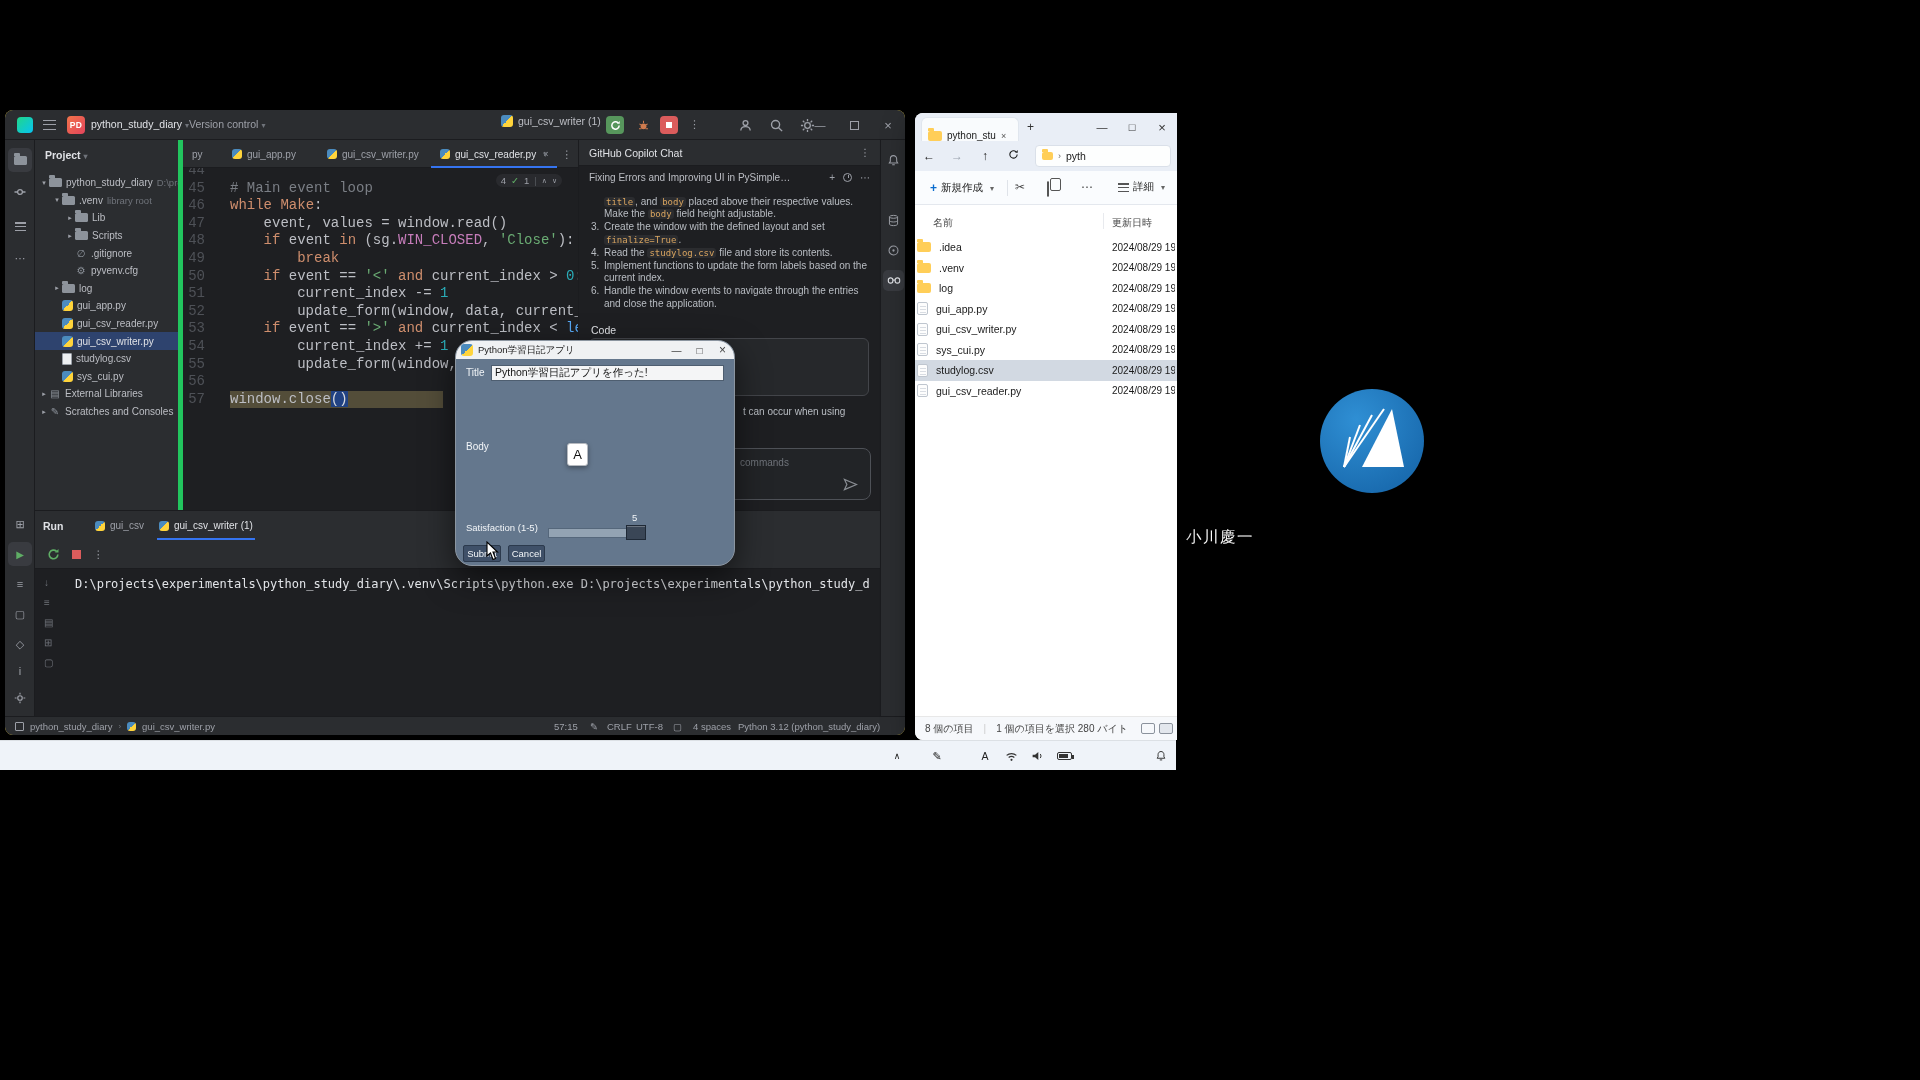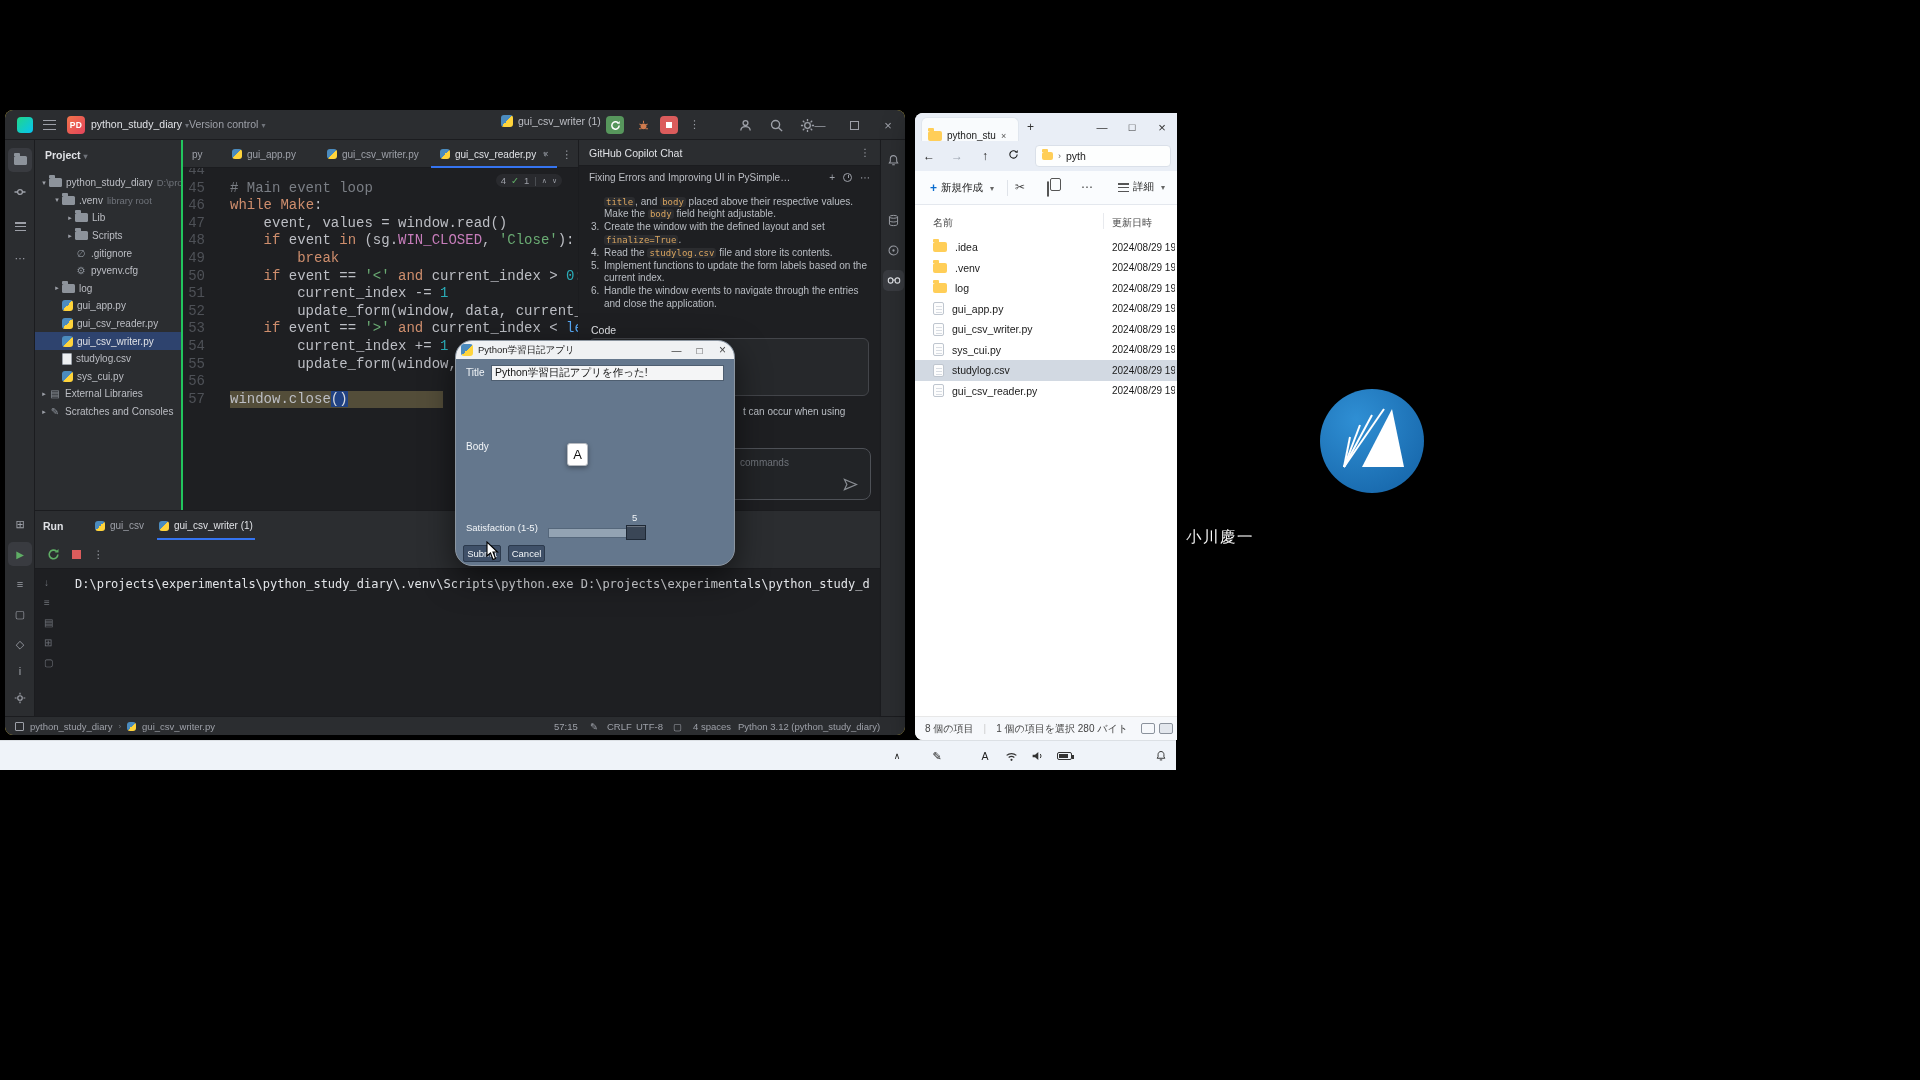--- a/index.html
+++ b/index.html
@@ -37,21 +37,21 @@
   
   .lstrip{position:absolute;left:0;top:30px;width:30px;height:576px;background:#2b2d30;border-right:1px solid #1b1c1f}
   .stripic{position:absolute;left:3px;width:24px;height:24px;border-radius:5px;display:flex;align-items:center;
     justify-content:center;color:#9da0a8;font-size:11px}
   .stripic.act{background:#393b40}
   .folder-gray{display:inline-block;width:13px;height:9px;background:#8d939b;border-radius:1.5px;position:relative}
   .folder-gray::before{content:"";position:absolute;top:-3px;left:0;width:6px;height:3px;background:#8d939b;border-radius:1px 1px 0 0}
   .bars3{display:inline-block;width:11px;height:9px;
     background:repeating-linear-gradient(#9da0a8 0 1.5px,transparent 1.5px 3.8px)}
   
-  .proj{position:absolute;left:30px;top:30px;width:148px;height:370px;background:#2b2d30;border-right:2px solid #22c55e;overflow:hidden}
+  .proj{position:absolute;left:30px;top:30px;width:148px;height:370px;background:#2b2d30;border-right:5px solid #22c55e;overflow:hidden}
   .proj-h{position:absolute;left:10px;top:9px;color:#dfe1e5;font-weight:bold;font-size:10.5px}
   .tree{position:absolute;left:0;top:34px;width:148px}
   .tree-row{height:17.6px;display:flex;align-items:center;white-space:nowrap;font-size:10px;color:#bcbec4;overflow:hidden}
   .tree-row.sel{background:#2e436e;color:#dfe1e5}
   .tree-chev{width:10px;color:#9da0a8;font-size:7px;text-align:center;flex:none}
   .tree-label{margin-left:4px}
   .tree-suffix{margin-left:4px;color:#6f737a;font-size:9.5px}
   .fic{flex:none;display:inline-block}
   .fic-folder{width:13px;height:9px;background:#8d939b;border-radius:1.5px;position:relative}
   .fic-folder::before{content:"";position:absolute;top:-3px;left:0;width:6px;height:3px;background:#8d939b;border-radius:1px 1px 0 0}
@@ -173,21 +173,21 @@
   .cmd-sep{position:absolute;left:92px;top:9px;width:1px;height:16px;background:#dfe3e9}
   .cmd-ic{position:absolute;top:9px;color:#444;font-size:12px}
   .copy-ic{width:9px;height:11px;border:1.3px solid #555;border-radius:2px;position:relative}
   .copy-ic::before{content:"";position:absolute;left:2px;top:-4px;width:9px;height:11px;border:1.3px solid #555;border-radius:2px;background:#fafcfe}
   .details-g{position:absolute;right:12px;top:9px;display:flex;align-items:center;gap:4px;color:#222}
   .exp-cols{position:absolute;left:0;top:96px;width:100%;height:26px;color:#454545;font-size:10px}
   .exp-cols .c1{position:absolute;left:18px;top:7px}
   .exp-cols .c2{position:absolute;left:197px;top:7px}
   .exp-cols::after{content:"";position:absolute;left:188px;top:4px;width:1px;height:16px;background:#e8eaee}
   .exp-rows{position:absolute;left:0;top:124px;width:100%}
-  .exp-row{position:relative;height:20.5px;display:flex;align-items:center;padding-left:18px;gap:8px;white-space:nowrap}
+  .exp-row{position:relative;height:20.5px;display:flex;align-items:center;padding-left:2px;gap:8px;white-space:nowrap}
   .exp-row.sel{background:#d2d9e2}
   .exp-row .nm{font-size:10.5px}
   .exp-row .dt{position:absolute;left:197px;width:63px;overflow:hidden;font-size:10px}
   .page-ic{display:inline-block;width:11px;height:13px;background:#fdfdfd;border:1px solid #bfc6cf;border-radius:2px;flex:none;
     background-image:repeating-linear-gradient(#d9dde3 0 1px,transparent 1px 3px);background-position:0 3px;background-size:70% 9px;background-repeat:no-repeat;background-position-x:2px}
   .exp-status{position:absolute;left:0;top:603px;width:100%;height:24px;background:#f6f8fb;border-top:1px solid #e8e8e8;
     display:flex;align-items:center;gap:10px;padding-left:10px;color:#444;font-size:10px}
   .exp-status .vic{position:absolute;width:14px;height:11px;border:1px solid #8b929c;border-radius:2px;top:6px}
   
   #task{position:absolute;left:0;top:740px;width:1176px;height:30px;background:#eff3f9;border-top:1px solid rgba(0,0,0,.08);z-index:30}

